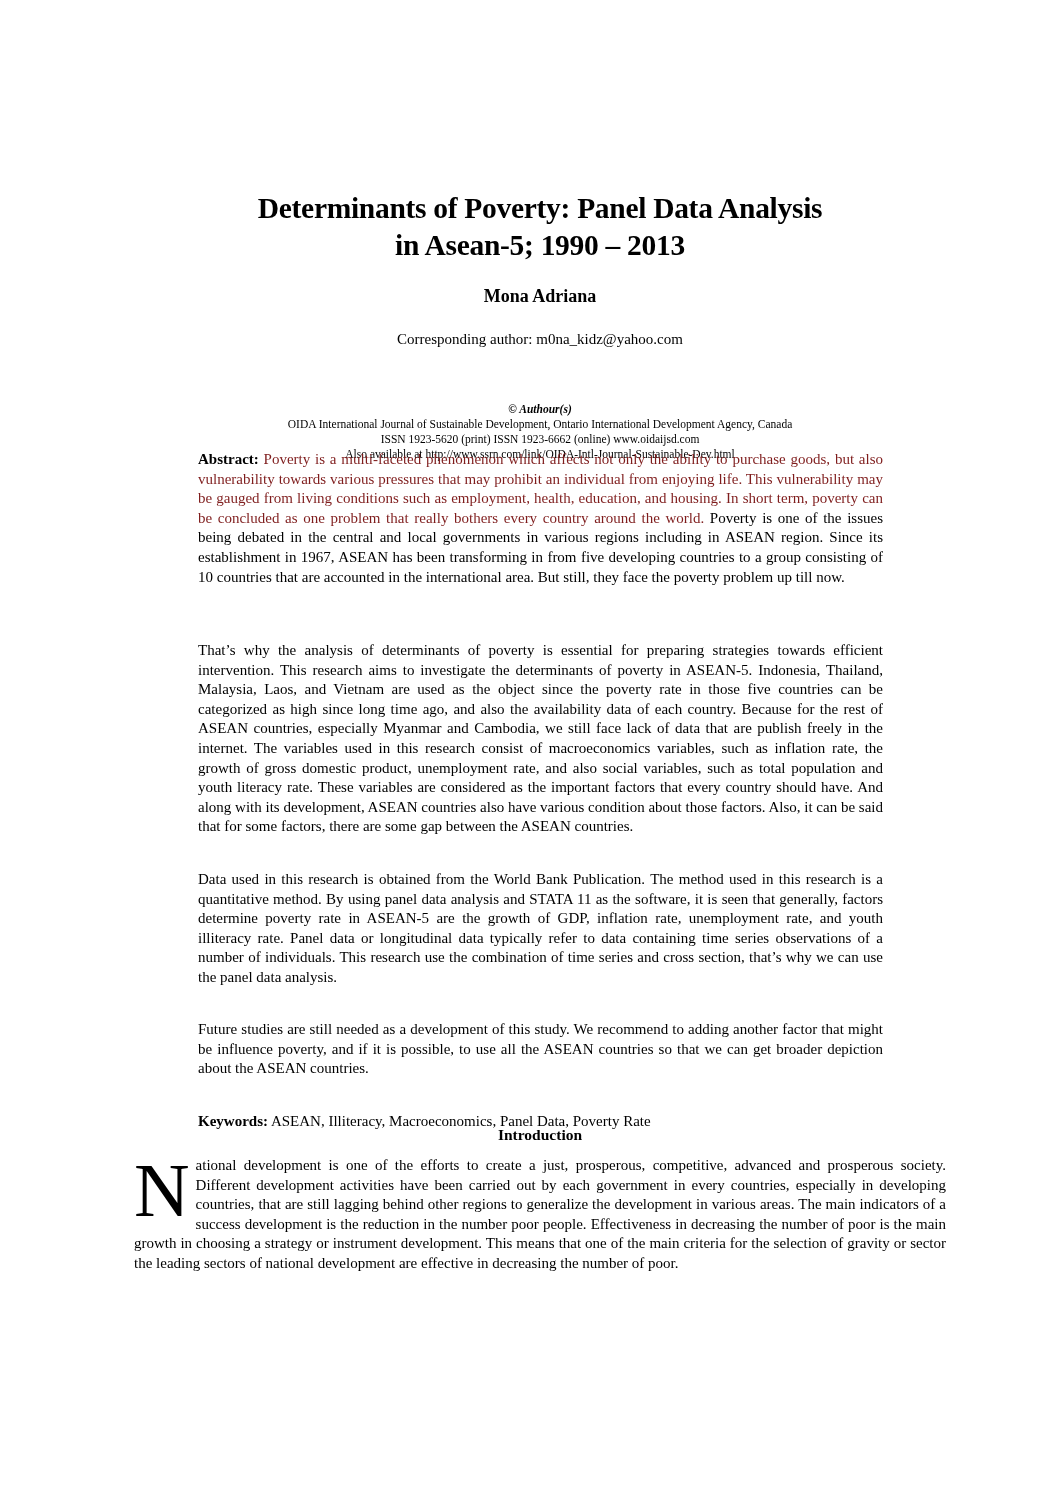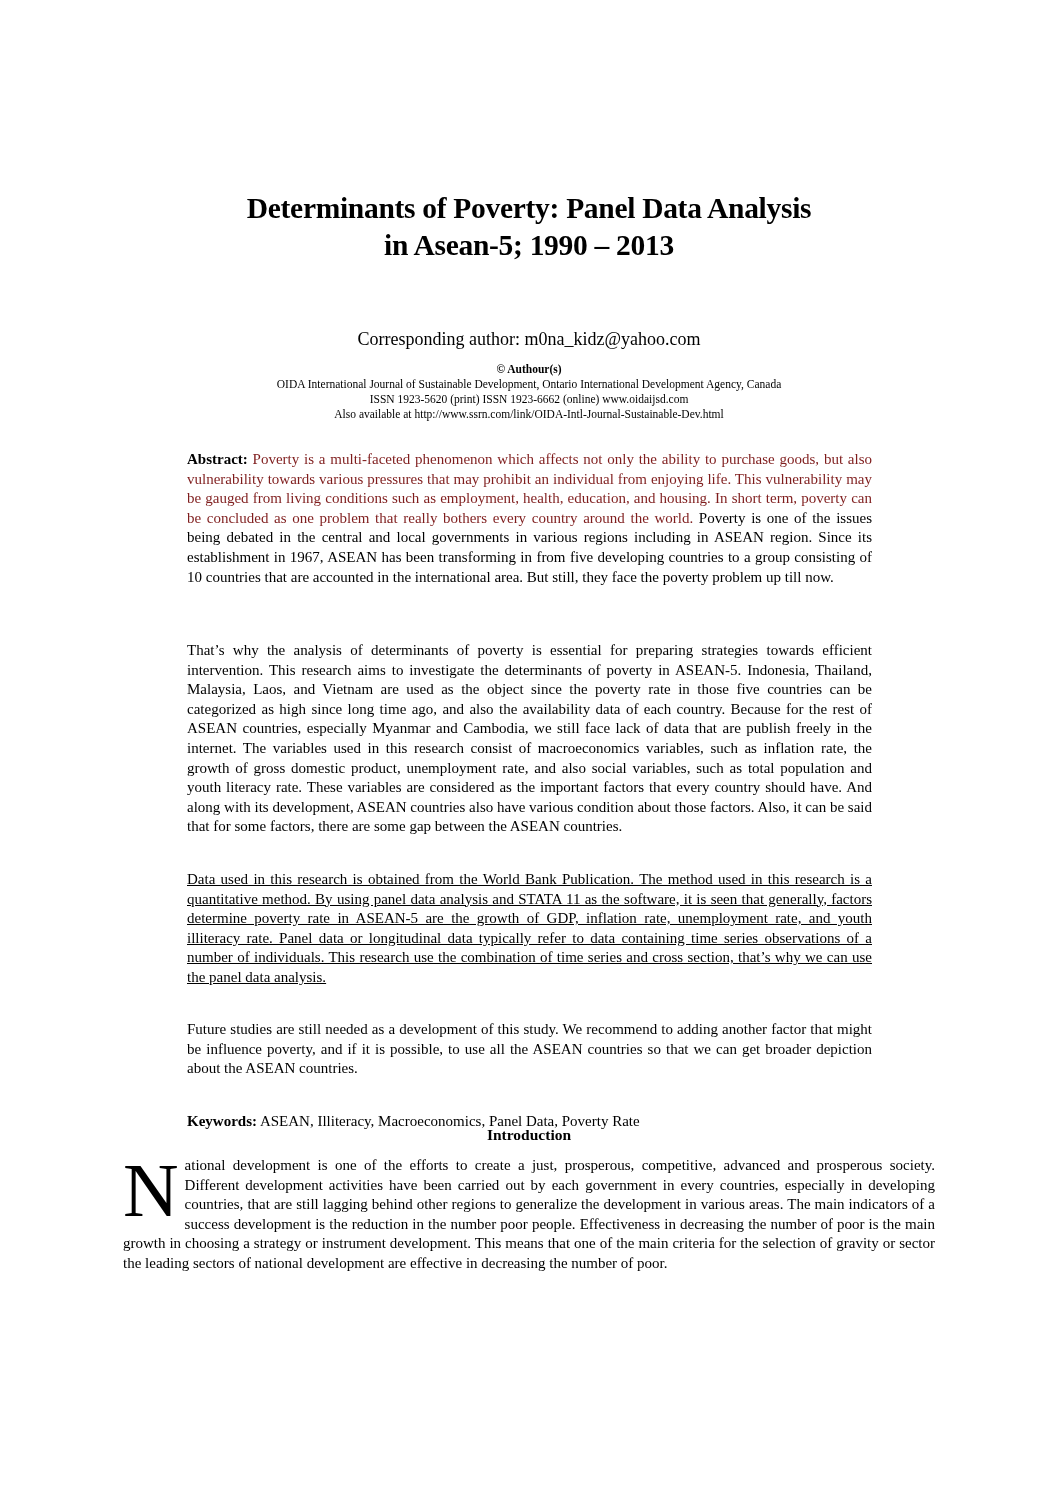--- a/index.html
+++ b/index.html
@@ -1,41 +1,41 @@
 <!DOCTYPE html>
 <html><head>
 <meta charset="utf-8">
 <style>
   html, body { margin: 0; padding: 0; background: #ffffff; }
   body { width: 1058px; height: 1497px; position: relative; overflow: hidden;
          font-family: "Liberation Serif", "DejaVu Serif", serif; color: #000; }
-  .page { position: absolute; left: 0; top: 0; width: 856px; height: 1497px; }
+  .page { position: absolute; left: 11px; top: 0; width: 856px; height: 1497px; }
 
   .title { position: absolute; left: 150px; width: 758px; top: 190px; text-align: center;
            font-weight: bold; font-size: 29.5px; line-height: 37px; letter-spacing: -0.3px; }
   .author { position: absolute; left: 150px; width: 758px; top: 285px; text-align: center;
             font-weight: bold; font-size: 18px; line-height: 22px; }
   .affil { position: absolute; left: 150px; width: 758px; top: 309px; text-align: center;
            font-size: 15px; line-height: 20px; }
   .corr { position: absolute; left: 150px; width: 758px; top: 329px; text-align: center;
-          font-size: 18px; line-height: 20px; }
+          font-size: 15px; line-height: 20px; }
 
   .meta { position: absolute; left: 150px; width: 758px; top: 362px; text-align: center;
           font-size: 11.5px; line-height: 15px; }
-  .meta .copy { font-weight: bold; }
+  .meta .copy { font-style: italic; font-weight: bold; margin-top: 40px; }
 
   .body { position: absolute; left: 187px; width: 685px; font-size: 15px; line-height: 19.6px;
           text-align: justify; }
   .body p { margin: 0; }
   .gray { color: #7f1d1d; }
   .b { font-weight: bold; }
 
   .abs1 { top: 450px; }
   .abs2 { top: 641px; }
-  .abs3 { top: 870px; text-decoration: underline; }
+  .abs3 { top: 870px; }
   .abs4 { top: 1020px; }
   .kw   { top: 1096px; margin-top: 16px; }
 
   .intro-h { position: absolute; left: 150px; width: 758px; top: 1125px; text-align: center;
              font-weight: bold; font-size: 15.5px; line-height: 20px; }
 
   .intro { position: absolute; left: 123px; width: 812px; top: 1156px; font-size: 15px;
            line-height: 19.6px; text-align: justify; }
   .intro p { margin: 0; }
   .dropcap { float: left; font-size: 77px; line-height: 60px; height: 60px; margin: 2px 6px 0 0;
@@ -44,20 +44,21 @@
 </head>
 <body>
 
 <div class="page">
 
   <div class="title">
     <div>Determinants of Poverty: Panel Data Analysis</div>
     <div>in Asean-5; 1990 – 2013</div>
   </div>
 
+  <div class="author">Mona Adriana</div>
   <div class="corr">Corresponding author: m0na_kidz@yahoo.com</div>
 
   <div class="meta">
     <div class="copy">© Authour(s)</div>
     <div>OIDA International Journal of Sustainable Development, Ontario International Development Agency, Canada</div>
     <div>ISSN 1923-5620 (print) ISSN 1923-6662 (online) www.oidaijsd.com</div>
     <div>Also available at http://www.ssrn.com/link/OIDA-Intl-Journal-Sustainable-Dev.html</div>
   </div>
 
   <div class="body abs1">

